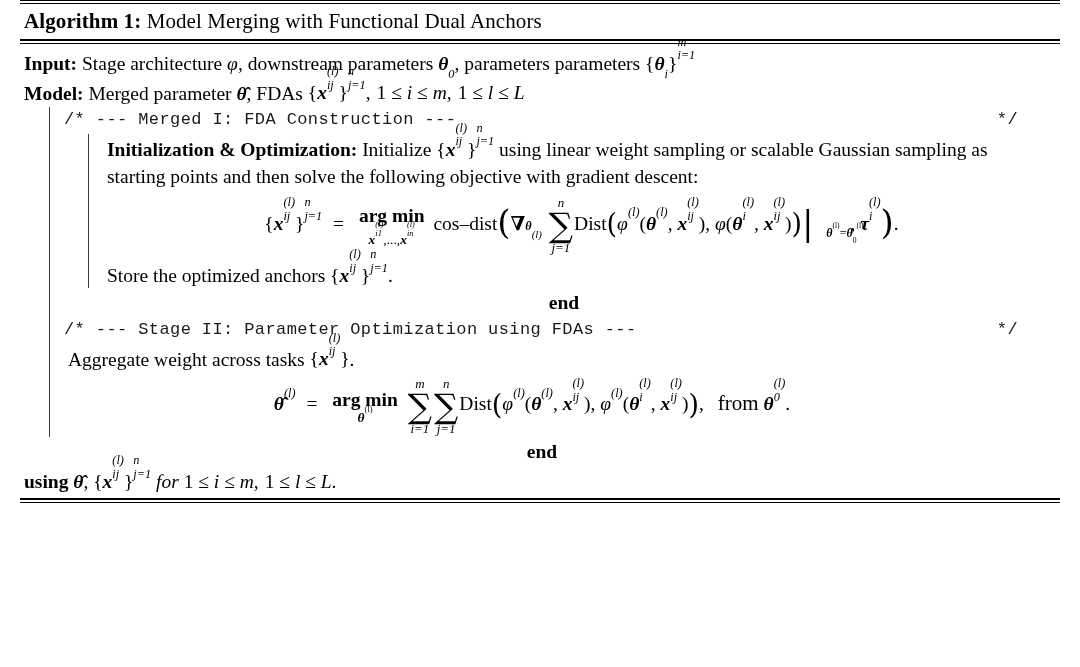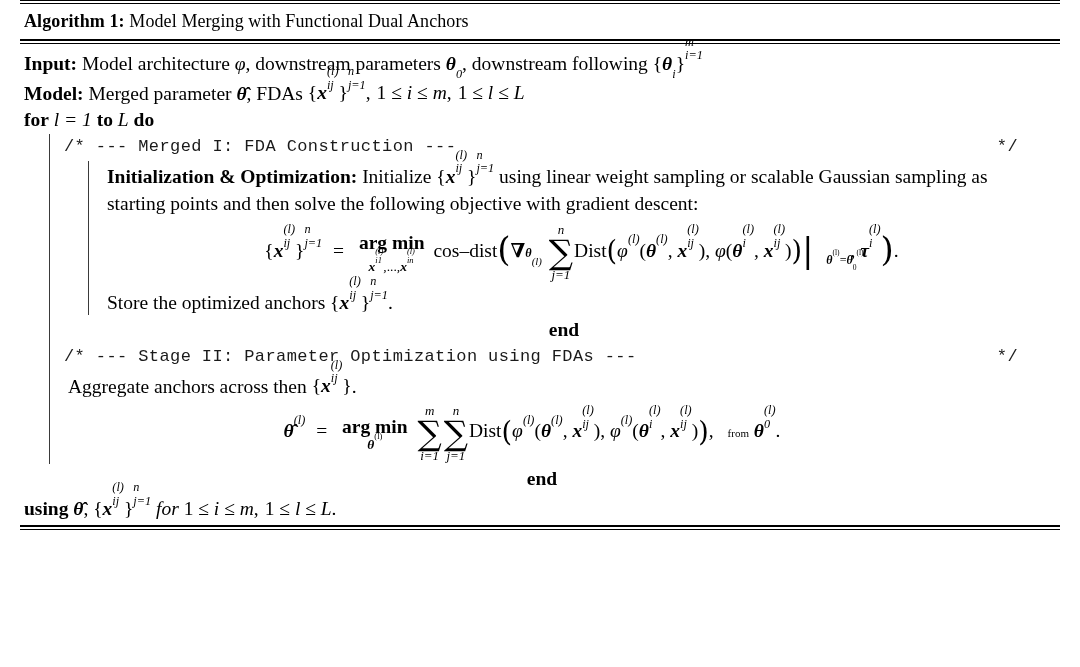--- a/index.html
+++ b/index.html
@@ -31,21 +31,21 @@
     margin: 0;
   }
   .rule-double.thin-first {
     border-top: 1.6px solid #000;
     border-bottom: 1.6px solid #000;
     padding-top: 2px;
   }
 
   
   .algo-title {
-    font-size: 18px;
+    font-size: 21px;
     line-height: 30px;
     padding: 2px 4px 3px 4px;
     letter-spacing: 0.1px;
   }
   .algo-title b { font-weight: bold; }
 
   
   .line {
     position: relative;
     font-size: 19.5px;
@@ -178,55 +178,48 @@
 
   .eq-display {
     text-align: center;
     font-size: 19.5px;
     line-height: 30px;
     padding: 6px 0 4px 0;
     white-space: nowrap;
   }
   .eq-display.eq2 { padding: 4px 0 2px 0; }
 
-  .smallrm { font-size: 11px; font-style: normal; }
+  .smallrm { font-size: 21px; font-style: normal; }
   .sp { display: inline-block; width: 6px; }
   .sp-lg { display: inline-block; width: 14px; }
 </style>
 </head>
 <body>
 
 <div id="algorithm-box">
 
   <div class="rule-double thin-first"></div>
 
   <div class="algo-title">
     <b>Algorithm 1:</b>
     <span>Model Merging with Functional Dual Anchors</span>
   </div>
 
   <div class="rule-double"></div>
 
   <div class="line" style="padding-top:3px;">
     <span class="kw">Input:</span>
-    <span>Model architecture </span><span class="math mi">φ</span><span>, downstream parameters </span><span class="math bv">θ</span><sub class="mi">0</sub><span>, downstream following </span><span class="math">{<span class="bv">θ</span><sub class="mi">i</sub>}<span class="subsup"><span class="s-up mi">m</span><span class="s-dn mi">i=1</span></span></span>
+    <span>Stage architecture </span><span class="math mi">φ</span><span>, downstream parameters </span><span class="math bv">θ</span><sub class="mi">0</sub><span>, parameters parameters </span><span class="math">{<span class="bv">θ</span><sub class="mi">i</sub>}<span class="subsup"><span class="s-up mi">m</span><span class="s-dn mi">i=1</span></span></span>
   </div>
 
   <div class="line">
     <span class="kw">Model:</span>
     <span>Merged parameter </span><span class="math bv">θ̂</span><span>, FDAs </span><span class="math">{<span class="bv">x</span><span class="subsup"><span class="s-up mi">(l)</span><span class="s-dn mi">ij</span></span>}<span class="subsup"><span class="s-up mi">n</span><span class="s-dn mi">j=1</span></span>,<span class="sp"></span>1 ≤ <span class="mi">i</span> ≤ <span class="mi">m</span>,<span class="sp"></span>1 ≤ <span class="mi">l</span> ≤ <span class="mi">L</span></span>
   </div>
 
-  <div class="line">
-    <span class="kw">for</span>
-    <span class="math mi">l = 1</span>
-    <span class="kw">to</span>
-    <span class="math mi">L</span>
-    <span class="kw">do</span>
-  </div>
 
   <div class="block block-outer">
     <div class="guide"></div>
 
     <div class="comment"><span class="tail">*/</span><span>/*</span> <span>--- Merged I: FDA Construction ---</span></div>
 
 
     <div class="block block-inner">
       <div class="guide"></div>
 
@@ -248,21 +241,21 @@
       <div class="line">
         <span>Store the optimized anchors </span><span class="math">{<span class="bv">x</span><span class="subsup"><span class="s-up mi">(l)</span><span class="s-dn mi">ij</span></span>}<span class="subsup"><span class="s-up mi">n</span><span class="s-dn mi">j=1</span></span></span><span>.</span>
       </div>
     </div>
 
     <div class="line kw">end</div>
 
     <div class="comment"><span class="tail">*/</span><span>/*</span> <span>--- Stage II: Parameter Optimization using FDAs ---</span></div>
 
     <div class="line">
-      <span>Aggregate anchors across then </span><span class="math">{<span class="bv">x</span><span class="subsup"><span class="s-up mi">(l)</span><span class="s-dn mi">ij</span></span>}</span><span>.</span>
+      <span>Aggregate weight across tasks </span><span class="math">{<span class="bv">x</span><span class="subsup"><span class="s-up mi">(l)</span><span class="s-dn mi">ij</span></span>}</span><span>.</span>
     </div>
 
 
     <div class="eq-display eq2" style="padding-right:60px;">
       <span class="math bv">θ̂</span><sup class="mi">(l)</sup>
       <span class="sp"></span><span>=</span><span class="sp"></span>
       <span class="argmin">
         <span class="top">arg min</span>
         <span class="bot math"><span class="bv">θ</span><sup>(l)</sup></span>
       </span>

